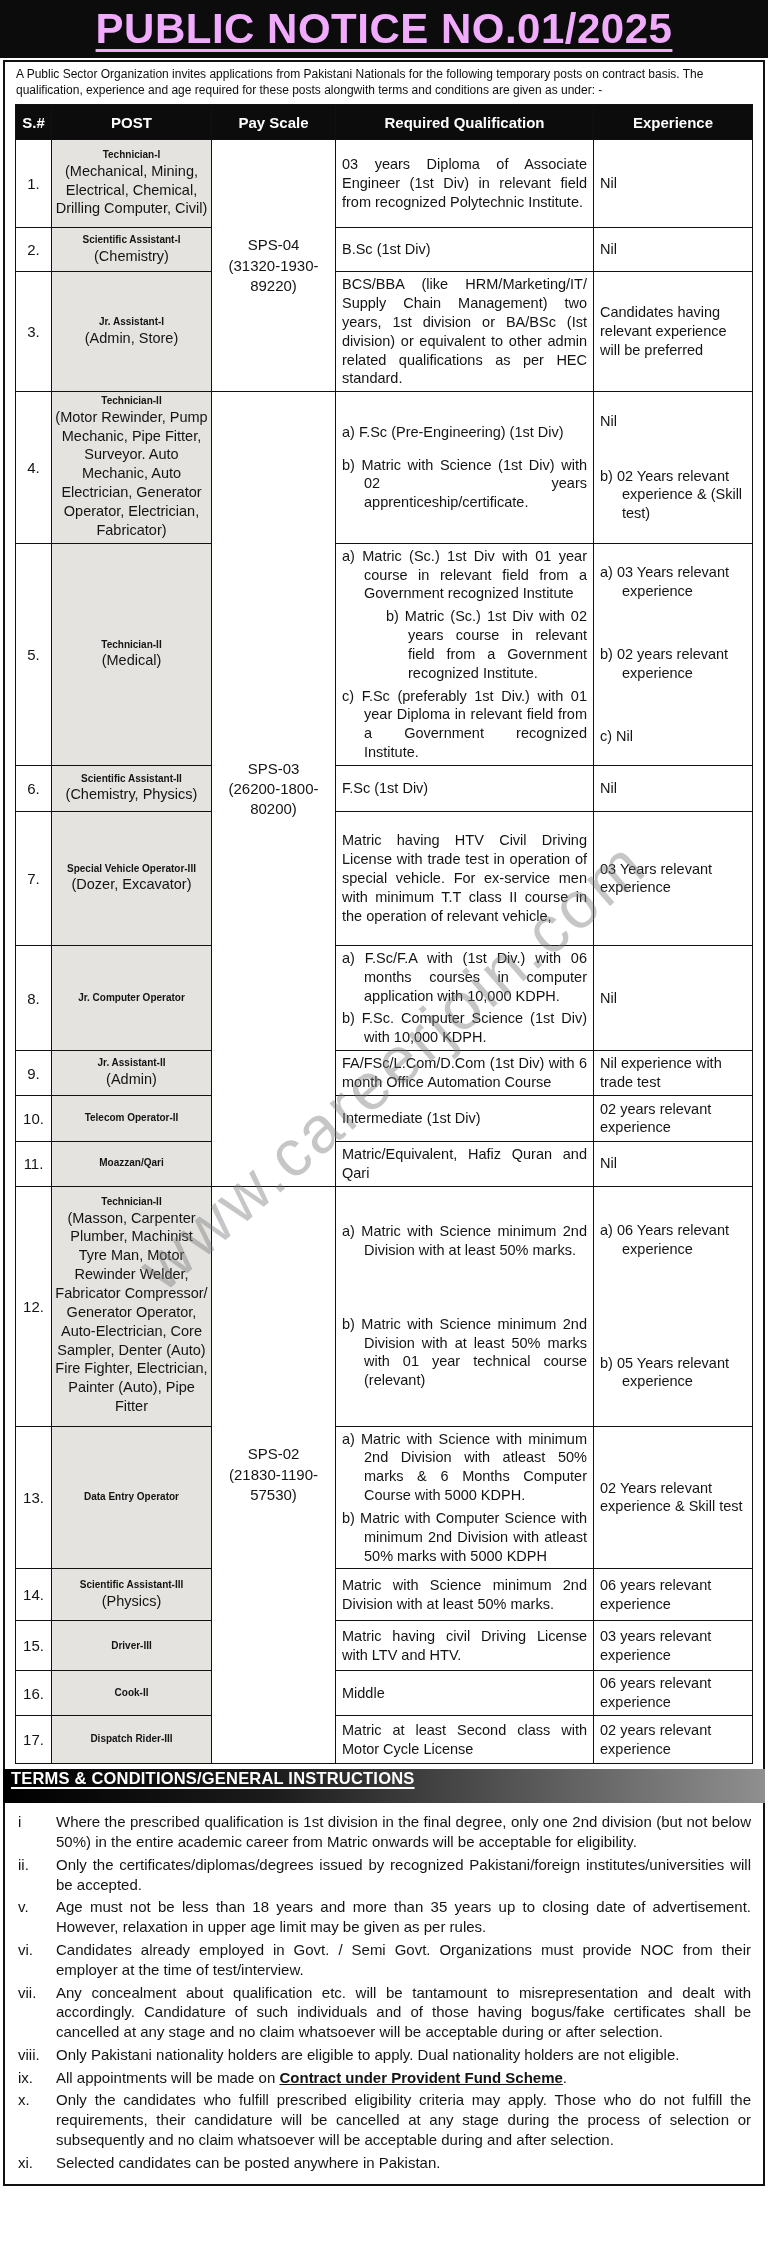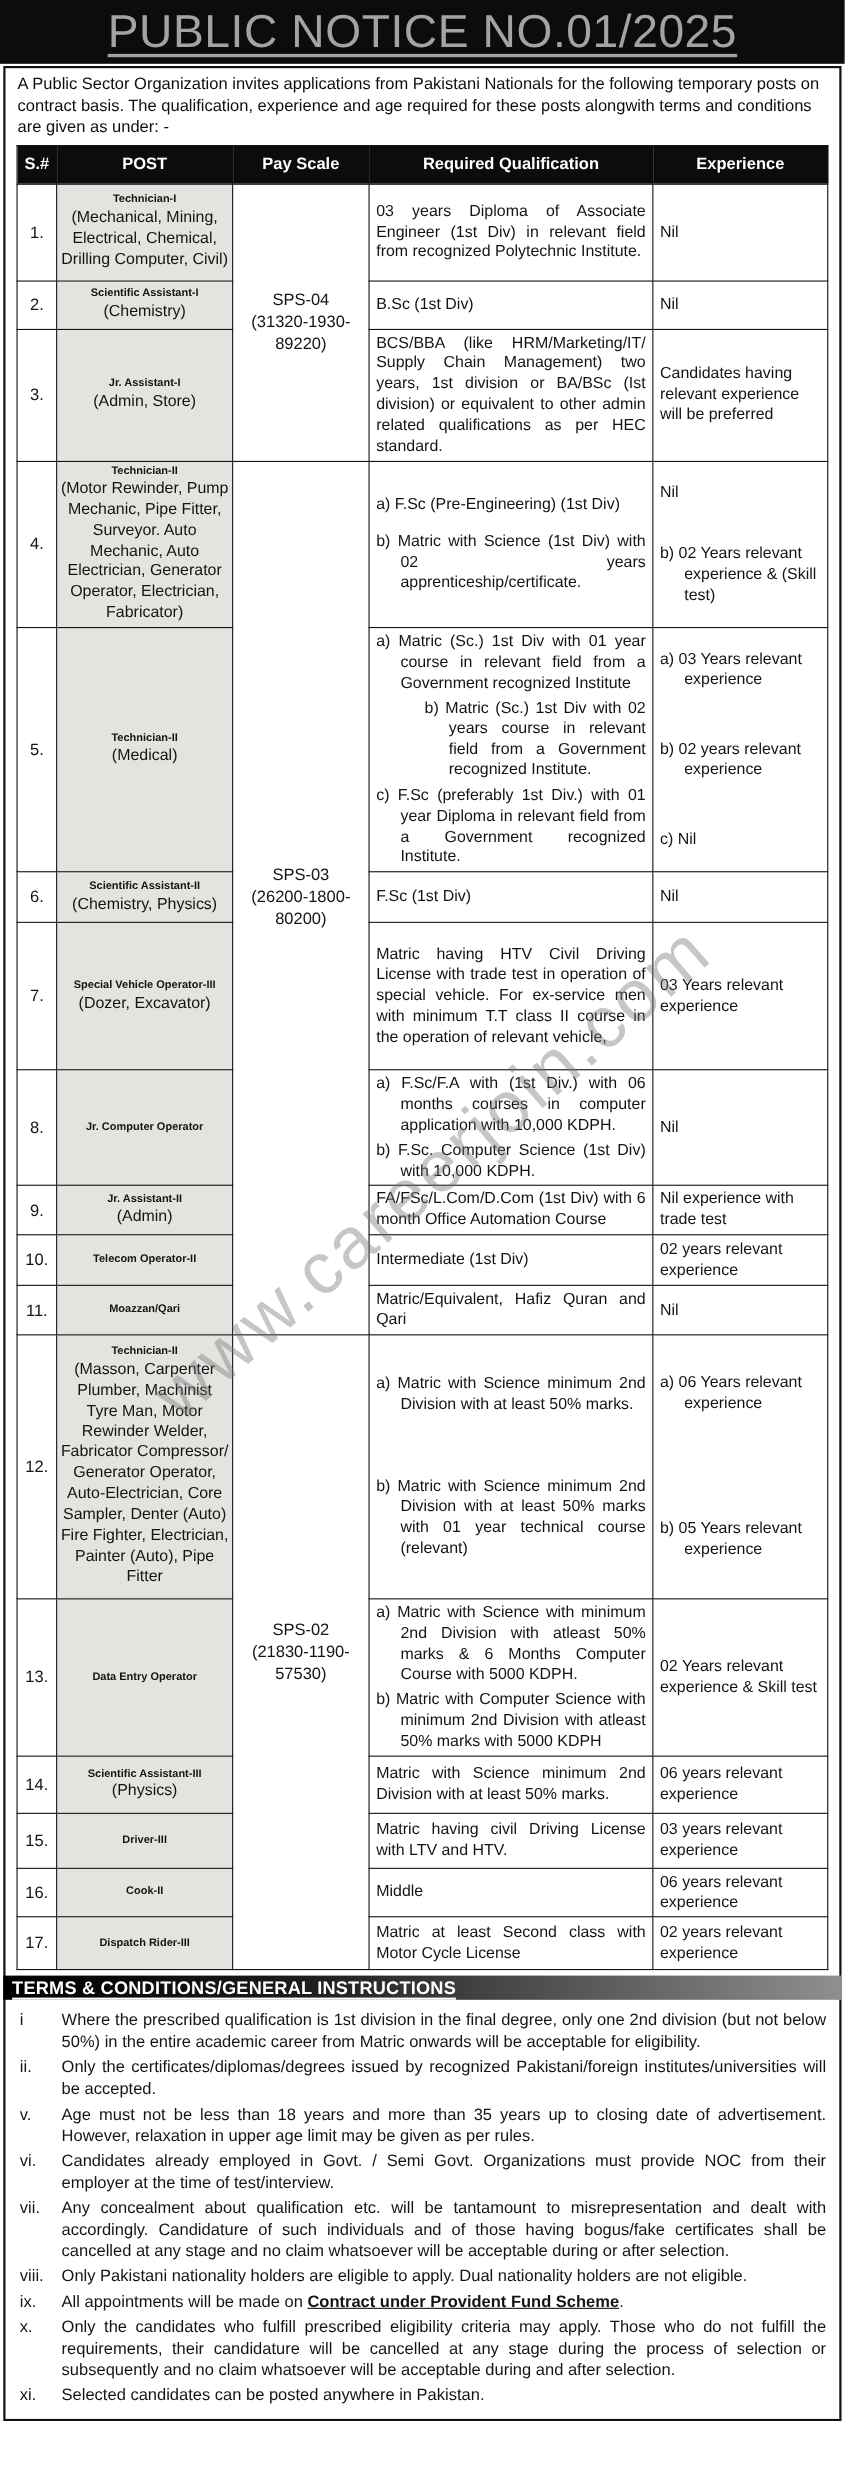--- a/index.html
+++ b/index.html
@@ -6,52 +6,52 @@
   body{
     width:768px; background:#fff; color:#141414;
     font-family:"Liberation Sans", sans-serif;
     position:relative;
   }
   .title-bar{
     background:#0c0c0c; height:58px;
     display:flex; align-items:center; justify-content:center;
   }
   .title-text{
-    color:#a3a3a3; font-weight:normal; font-size:42px; letter-spacing:.5px;
+    color:#f0abfc; font-weight:bold; font-size:42px; letter-spacing:.5px;
     text-decoration:underline; text-decoration-thickness:3px; text-underline-offset:6px;
     white-space:nowrap;
   }
   .content{
     margin:2px 3px 0; border:2px solid #111; padding:2px 10px 0;
   }
   .intro{
-    margin:3px 1px 6px; font-size:15px; line-height:1.3; color:#0e0e0e;
+    margin:3px 1px 6px; font-size:12px; line-height:1.3; color:#0e0e0e;
   }
   table{border-collapse:collapse; width:100%; table-layout:fixed; margin:0 0 2px;}
   th{
     background:#0c0c0c; color:#fff; font-size:15px; font-weight:bold;
     border:1.5px solid #111; padding:4px 2px; height:26px;
   }
   td{
     border:1.5px solid #111; font-size:14.5px; vertical-align:middle;
     padding:3px 6px; overflow:hidden;
   }
   td.sn{text-align:center; font-size:15px; padding:3px 1px;}
   td.post{background:#e4e3e0; text-align:center; padding:3px 3px;}
   .post-title{font-weight:bold; font-size:10px; line-height:1.25;}
   .post-detail{font-size:14.5px; line-height:1.3;}
   td.pay{text-align:center; font-size:15px; line-height:1.35; padding:2px 1px;}
   td.qual{text-align:justify;}
   td.exp{text-align:left; padding-right:3px;}
   .qitem{line-height:1.3;}
   .qitem.lettered{padding-left:22px; text-indent:-22px;}
   .terms-bar{
-    height:22px; margin:5px -12px 4px;
+    height:34px; margin:5px -12px 4px;
     background:linear-gradient(90deg,#000 0%,#1b1b1b 35%,#8f8f8f 100%);
-    display:flex; align-items:flex-end; padding:0 8px;
+    display:flex; align-items:flex-start; padding:0 8px;
   }
   .terms-bar span{
     color:#fff; font-weight:bold; font-size:16.5px; letter-spacing:.2px;
     text-decoration:underline; text-decoration-thickness:2px; text-underline-offset:3px;
   }
   .terms-list{padding:2px 0 8px;}
   .term{display:flex; font-size:15px; line-height:1.32; margin:3px 0;}
   .term-num{width:38px; flex:none; padding-left:3px;}
   .term-text{flex:1; text-align:justify; padding-right:2px;}
   .bu{font-weight:bold; text-decoration:underline;}

